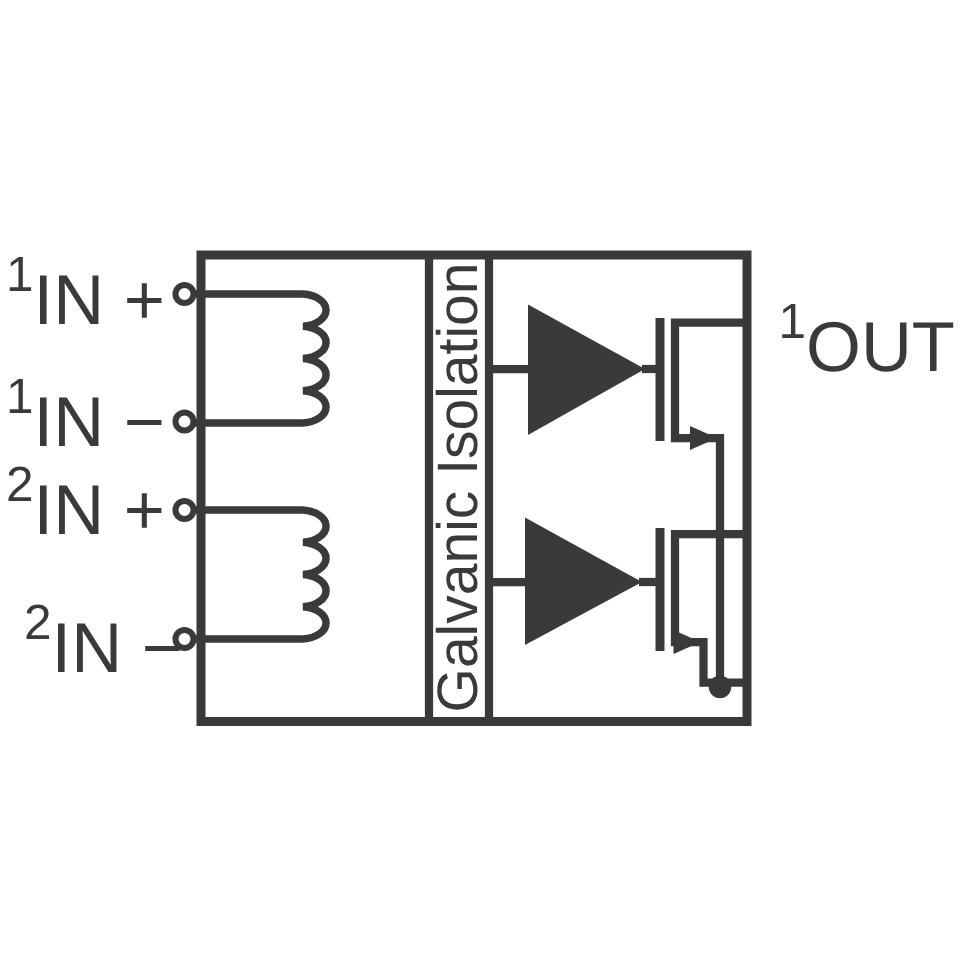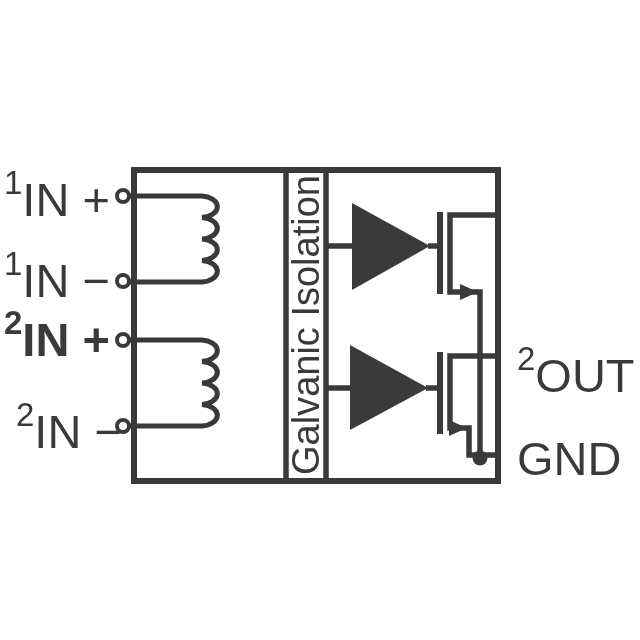--- a/index.html
+++ b/index.html
@@ -102,27 +102,24 @@
   </svg>
 
   <div class="iso-label">Galvanic Isolation</div>
 
   <div class="label" style="left:4px; top:176px;">
     <span class="sup">1</span><span>IN +</span>
   </div>
   <div class="label" style="left:4px; top:257px;text-align:center;">
     <span class="sup">1</span><span>IN −</span>
   </div>
-  <div class="label" style="left:4px; top:316px;font-weight:bold;">
+  <div class="label" style="left:4px; top:316px;">
     <span class="sup">2</span><span>IN +</span>
   </div>
   <div class="label" style="left:16px; top:408px;">
     <span class="sup">2</span><span>IN −</span>
   </div>
 
-  <div class="label" style="left:517px; top:352px;">
-    <span class="sup">2</span><span>OUT</span>
-  </div>
-  <div class="label" style="left:517px; top:435px;">
-    <span>GND</span>
+  <div class="label" style="left:519px; top:207px;">
+    <span class="sup">1</span><span>OUT</span>
   </div>
 
 </div>
 
 </body></html>

